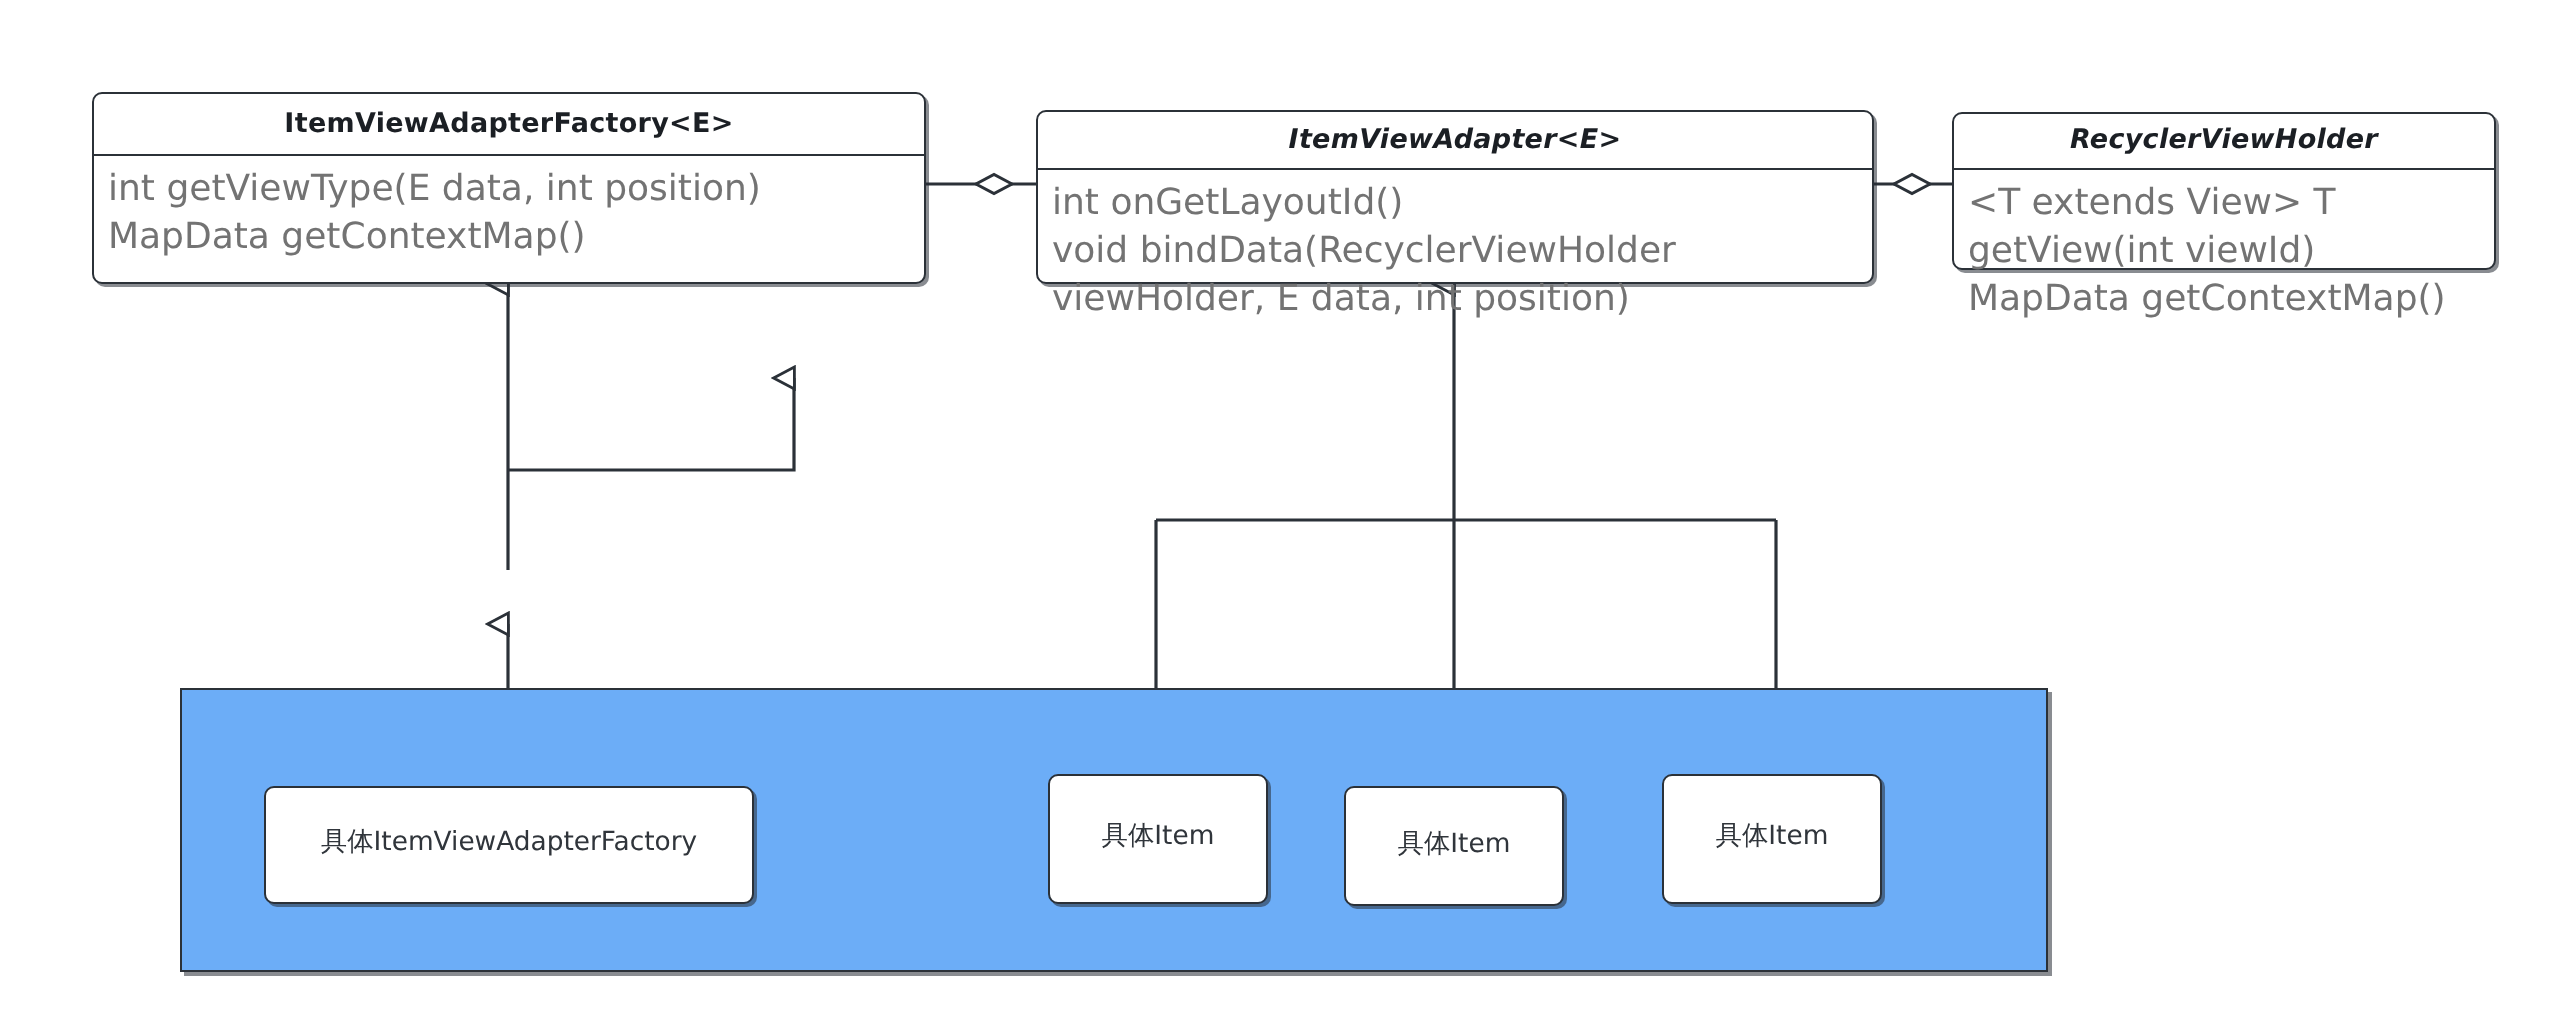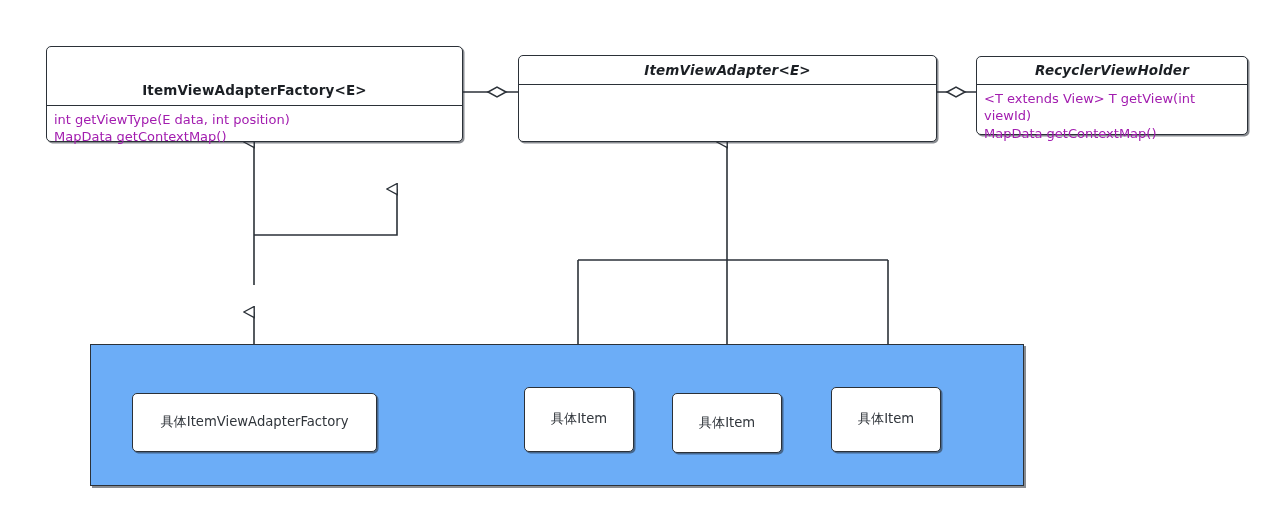--- a/index.html
+++ b/index.html
@@ -50,23 +50,23 @@
   }
   .node-header {
     display: flex;
     align-items: center;
     justify-content: center;
     border-bottom: 1.3px solid #2b3138;
     box-sizing: border-box;
   }
   .node-body {
     padding: 5px 7px 4px 7px;
-    font-size: 13px;
+    font-size: 18px;
     line-height: 1.34;
-    color: #a21caf;
+    color: #737373;
     box-sizing: border-box;
   }
   .member {
     white-space: normal;
   }
   .plain-label {
     font-size: 13.2px;
     color: #30353b;
     text-align: center;
     line-height: 1.25;
@@ -122,32 +122,36 @@
 
       <line x1="578" y1="260" x2="578" y2="387" stroke="#2b3138" stroke-width="1.6"></line>
       <line x1="727" y1="260" x2="727" y2="393" stroke="#2b3138" stroke-width="1.6"></line>
       <line x1="888" y1="260" x2="888" y2="387" stroke="#2b3138" stroke-width="1.6"></line>
     </g>
   </svg>
 
   <div class="region" style="left:90px; top:344px; width:934px; height:142px; background:#6cadf7;"></div>
 
   <div class="node" style="left:46px; top:46px; width:417px; height:96px;">
-    <div class="node-header" style="height:31px;margin-top:28px;">
+    <div class="node-header" style="height:31px;">
       <span class="node-title">ItemViewAdapterFactory&lt;E&gt;</span>
     </div>
     <div class="node-body">
       <div class="member">int getViewType(E data, int position)</div>
       <div class="member">MapData getContextMap()</div>
     </div>
   </div>
 
   <div class="node" style="left:518px; top:55px; width:419px; height:87px;">
     <div class="node-header" style="height:29px;font-style:italic;">
       <span class="node-title">ItemViewAdapter&lt;E&gt;</span>
+    </div>
+    <div class="node-body">
+      <div class="member">int onGetLayoutId()</div>
+      <div class="member">void bindData(RecyclerViewHolder viewHolder, E data, int position)</div>
     </div>
   </div>
 
   <div class="node" style="left:976px; top:56px; width:272px; height:79px;">
     <div class="node-header" style="height:28px;font-style:italic;">
       <span class="node-title">RecyclerViewHolder</span>
     </div>
     <div class="node-body">
       <div class="member">&lt;T extends View&gt; T getView(int viewId)</div>
       <div class="member">MapData getContextMap()</div>

